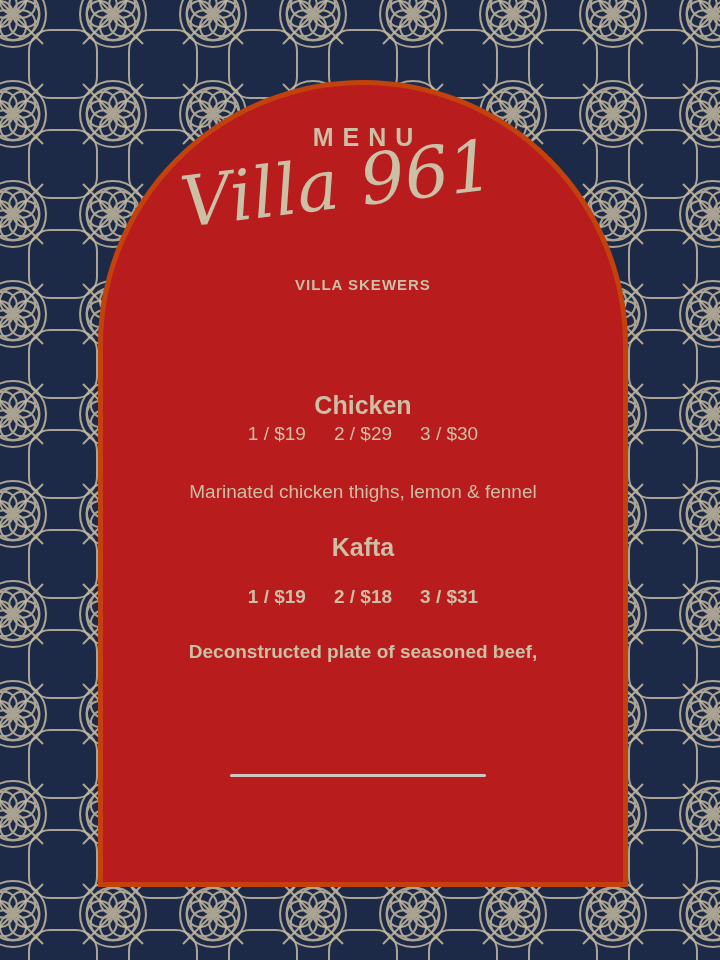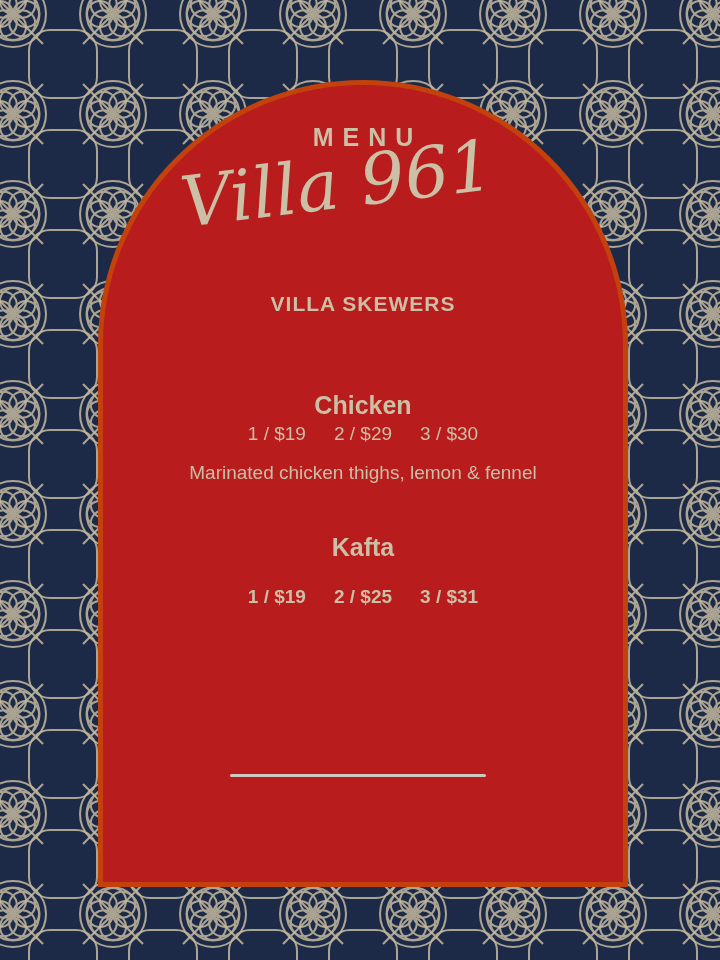--- a/index.html
+++ b/index.html
@@ -21,26 +21,26 @@
     top:38px;font-size:25px;font-weight:700;letter-spacing:9px;
     text-indent:9px;color:#c9bda4;
   }
   .brand-script{
     top:58px;font-size:70px;color:#c9bda4;
     font-family:"DejaVu Serif",serif;font-style:italic;
     transform:translateX(-26px) rotate(-7deg);
     white-space:nowrap;
   }
   .section-title{
-    top:207px;font-size:21px;font-weight:700;letter-spacing:1px;color:#c9bda4;
+    top:191px;font-size:15px;font-weight:700;letter-spacing:1px;color:#c9bda4;
   }
   .item-name{font-size:25px;font-weight:700;color:#c9bda4;}
   .item-prices{font-size:19px;}
   .item-prices .price{display:inline-block;margin:0 14px;white-space:nowrap;}
-  .item-desc{font-size:19px;}
+  .item-desc{font-size:19px;margin-top:19px;}
   .muted{color:#c3bfb4;font-weight:400;}
   .strong{color:#c9bda4;font-weight:700;}
   .chicken-name{top:306px;}
   .chicken-prices{top:338px;}
   .chicken-desc{top:369px;line-height:37px;}
   .kafta-name{top:448px;}
   .kafta-prices{top:501px;}
   .kafta-desc{top:532px;line-height:32px;}
   .divider{
     position:absolute;top:689px;left:127px;width:256px;height:3px;
@@ -98,23 +98,23 @@
         <span class="price">1 / $19</span><span class="price">2 / $29</span><span class="price">3 / $30</span>
       </div>
       <div class="line item-desc muted chicken-desc">
         <span>Marinated chicken thighs, lemon &amp; fennel</span><br>
       </div>
     </div>
 
     <div>
       <div class="line item-name kafta-name">Kafta</div>
       <div class="line item-prices strong kafta-prices">
-        <span class="price">1 / $19</span><span class="price">2 / $25</span><span class="price">3 / $31</span>
+        <span class="price">1 / $19</span><span class="price">2 / $18</span><span class="price">3 / $31</span>
       </div>
       <div class="line item-desc strong kafta-desc">
-        <br>
+        <span>Deconstructed plate of seasoned beef,</span><br>
       </div>
     </div>
 
     <div class="divider"></div>
 
   </div>
 </div>
 
 </body></html>

